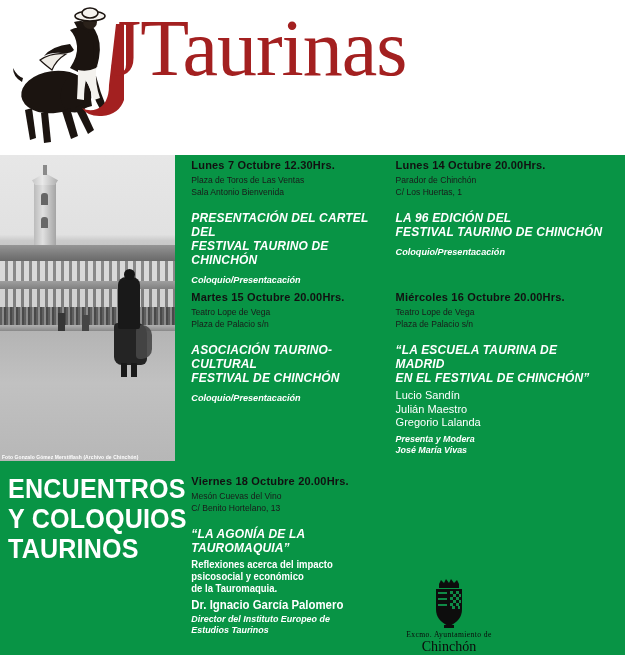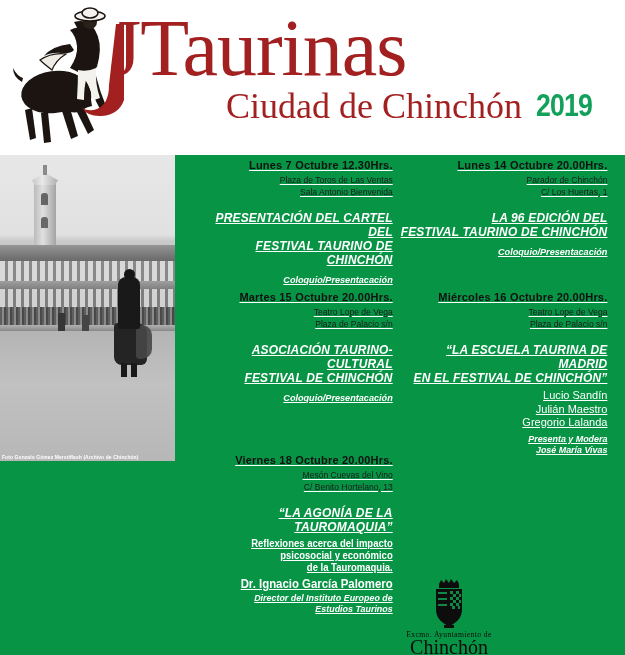--- a/index.html
+++ b/index.html
@@ -194,23 +194,22 @@
     transform-origin: left center;
   }
 
   
   #events {
     position: absolute; left: 186px; top: 158px;
     width: 439px; height: 440px;
   }
   .ev {
     position: absolute;
-    text-align: right;
-    color: #ffffff;
-    text-decoration: underline;
+    text-align: left;
+    color: #ffffff;
   }
   .ev-col-l { left: 0;   width: 212px; }
   .ev-col-r { left: 204px; width: 223px; }
 
   .ev-date {
     font-family: "Liberation Sans Narrow", "Liberation Sans", sans-serif;
     font-size: 11.6px;
     font-weight: bold;
     color: #111111;
     letter-spacing: 0.2px;
@@ -290,21 +289,21 @@
   #crest-svg { display: block; margin: 0 auto; }
   #crest-line1 {
     font-family: "Liberation Serif", serif;
     font-size: 7.6px;
     color: #0b0b0b;
     letter-spacing: 0.4px;
     margin-top: 2px;
   }
   #crest-line2 {
     font-family: "Liberation Serif", serif;
-    font-size: 20px;
+    font-size: 14px;
     color: #0b0b0b;
     line-height: 16px;
   }
 </style>
 </head>
 <body>
 
 <div id="poster">
 
   <div id="header">
@@ -343,24 +342,20 @@
         <ellipse cx="78" cy="9" rx="8" ry="5" fill="#f4f2ee" stroke="#1b1410" stroke-width="1.6"></ellipse>
 
         <path d="M28 56 q12 -8 26 -6 q-10 6 -14 16 q-8 -6 -12 -10 z" fill="#efece6" stroke="#1b1410" stroke-width="1.2"></path>
 
         <path d="M104 20 h10 v62 q0 28 -24 30 q-14 1 -20 -8 q7 4 15 1 q12 -5 12 -24 z" fill="#a32020"></path>
       </svg>
     </div>
 
     <div id="title-block">
       <div id="title-main">JTaurinas</div>
-      <div id="title-sub-row">
-        <div id="title-sub">Ciudad de Chinchón</div>
-        <div id="title-year">2019</div>
-      </div>
     </div>
   </div>
 
   <div id="body-green"></div>
 
   <div id="photo-wrap">
     <div id="photo">
       <div class="ph" id="ph-tower"></div>
       <div class="ph" id="ph-tower-top"></div>
       <div class="ph" id="ph-tower-spire"></div>
@@ -379,20 +374,25 @@
       <div class="ph" id="ph-matador-cape2"></div>
       <div class="ph" id="ph-matador-body"></div>
       <div class="ph" id="ph-matador-head"></div>
       <div class="ph" id="ph-matador-leg1"></div>
       <div class="ph" id="ph-matador-leg2"></div>
     </div>
     <div id="photo-border-right"></div>
     <div id="photo-caption">Foto Gonzalo Gómez Merstíflash (Archivo de Chinchón)</div>
   </div>
 
+  <div id="left-headline">
+    <div>ENCUENTROS</div>
+    <div>Y COLOQUIOS</div>
+    <div>TAURINOS</div>
+  </div>
 
   <div id="events">
 
     <div class="ev ev-col-l" style="top:0;">
       <div class="ev-date">Lunes 7 Octubre 12.30Hrs.</div>
       <div class="ev-venue">Plaza de Toros de Las Ventas</div>
       <div class="ev-venue">Sala Antonio Bienvenida</div>
       <div class="ev-title">PRESENTACIÓN DEL CARTEL DEL</div>
       <div class="ev-title" style="margin-top:0;">FESTIVAL TAURINO DE CHINCHÓN</div>
       <div class="ev-sub">Coloquio/Presentacación</div>
@@ -422,21 +422,21 @@
       <div class="ev-venue">Plaza de Palacio s/n</div>
       <div class="ev-title">“LA ESCUELA TAURINA DE MADRID</div>
       <div class="ev-title" style="margin-top:0;">EN EL FESTIVAL DE CHINCHÓN”</div>
       <div class="ev-names">Lucio Sandín</div>
       <div class="ev-names" style="margin-top:0;">Julián Maestro</div>
       <div class="ev-names" style="margin-top:0;">Gregorio Lalanda</div>
       <div class="ev-role" style="margin-top:4px;">Presenta y Modera</div>
       <div class="ev-role">José María Vivas</div>
     </div>
 
-    <div class="ev ev-col-l" style="top:295px;">
+    <div class="ev ev-col-l" style="top:316px;">
       <div class="ev-date">Viernes 18 Octubre 20.00Hrs.</div>
       <div class="ev-venue">Mesón Cuevas del Vino</div>
       <div class="ev-venue">C/ Benito Hortelano, 13</div>
       <div class="ev-title">“LA AGONÍA DE LA TAUROMAQUIA”</div>
       <div class="ev-body" style="margin-top:4px;">Reflexiones acerca del impacto</div>
       <div class="ev-body" style="margin-top:0;">psicosocial y económico</div>
       <div class="ev-body" style="margin-top:0;">de la Tauromaquia.</div>
       <div class="ev-person">Dr. Ignacio García Palomero</div>
       <div class="ev-role">Director del Instituto Europeo de</div>
       <div class="ev-role">Estudios Taurinos</div>

